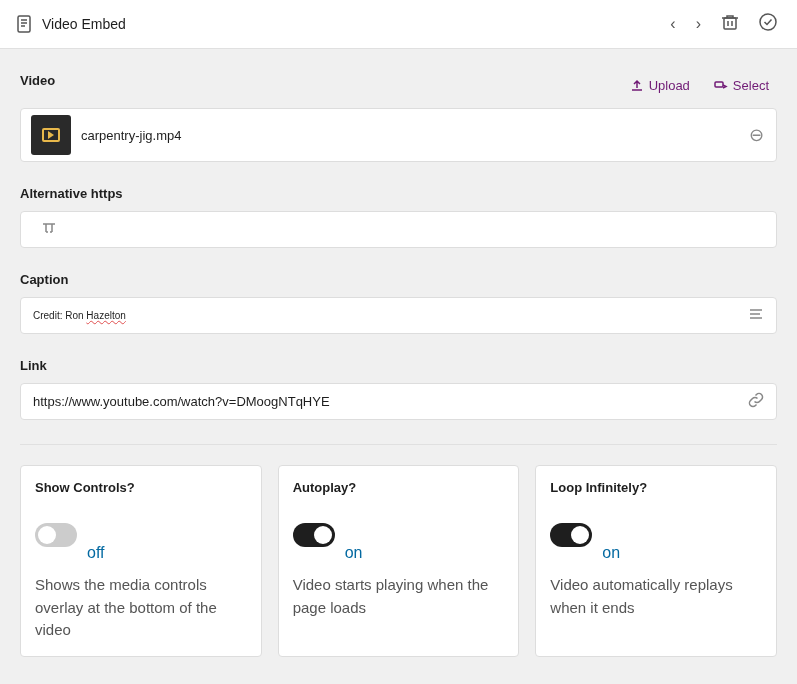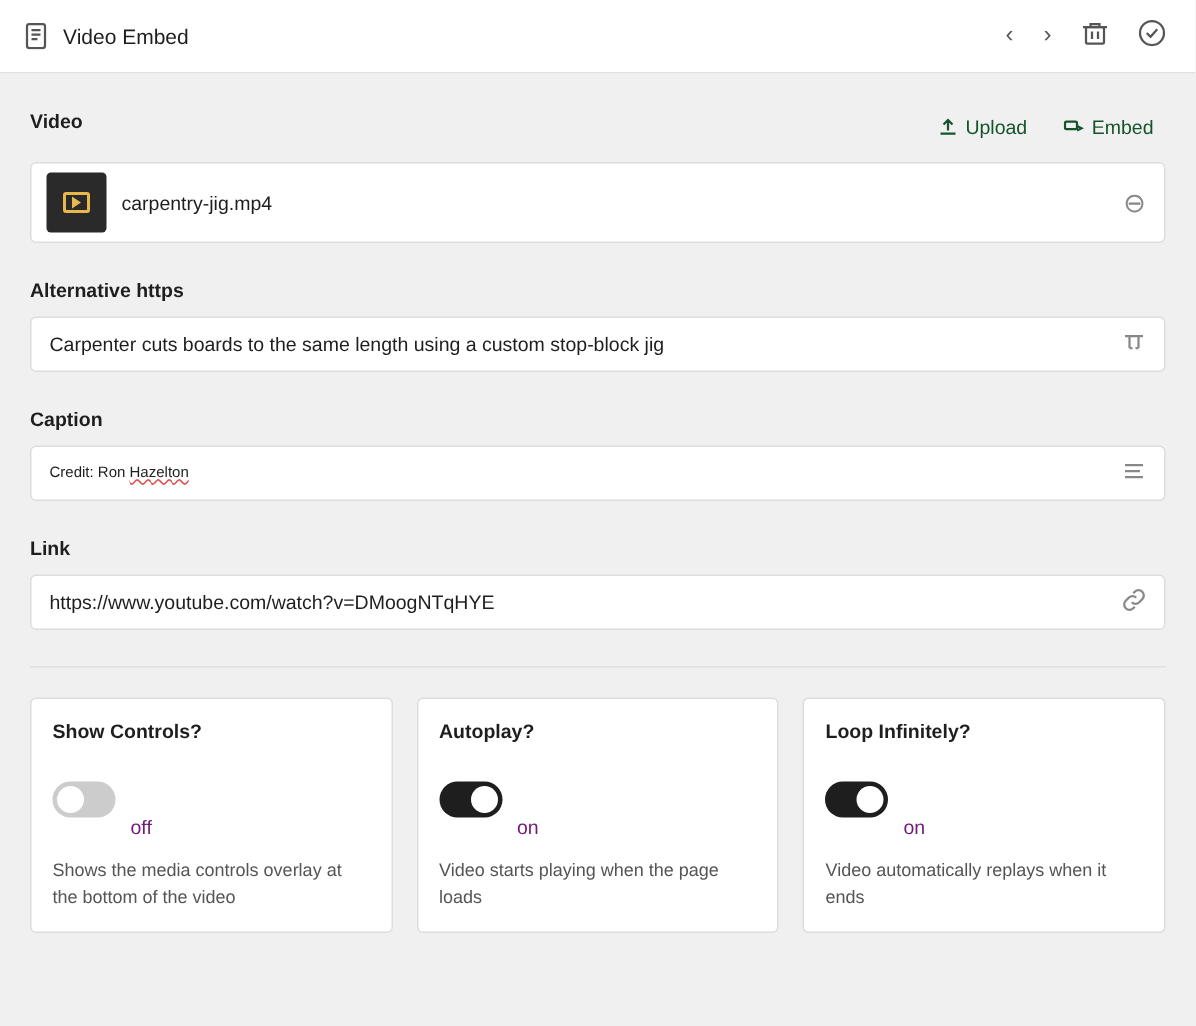--- a/index.html
+++ b/index.html
@@ -71,38 +71,38 @@
     .section-label {
       font-size: 13px;
       font-weight: 600;
       color: #1e1e1e;
       margin-bottom: 10px;
     }
 
     
     .video-header {
       display: flex;
-      align-items: flex-start;
+      align-items: center;
       justify-content: space-between;
       margin-bottom: 10px;
       gap: 20px;
     }
     .video-actions {
       display: flex;
       gap: 8px;
     }
     .action-btn {
       display: flex;
       align-items: center;
       gap: 5px;
       background: none;
       border: none;
       cursor: pointer;
       font-size: 13px;
-      color: #14532d;
+      color: #701a75;
       padding: 4px 8px;
     }
 
     .video-row {
       display: flex;
       align-items: center;
       background: #fff;
       border: 1px solid #ddd;
       border-radius: 4px;
       padding: 6px 10px;
@@ -242,26 +242,26 @@
       width: 18px;
       height: 18px;
       border-radius: 50%;
       background: #fff;
       transition: left 0.2s;
     }
     .toggle-track.off + .toggle-thumb { left: 3px; }
     .toggle-thumb.on { left: 21px; }
 
     .toggle-value {
-      font-size: 13px;
-      color: #701a75;
+      font-size: 16px;
+      color: #0369a1;
       margin-top: 37px;
     }
     .setting-desc {
-      font-size: 12px;
+      font-size: 15px;
       color: #555;
       line-height: 1.5;
     }
 
     
     .divider {
       height: 1px;
       background: #e0e0e0;
       margin: 8px 0 20px;
     }
@@ -307,39 +307,38 @@
             <path d="M7 9V2M4 5l3-3 3 3"></path>
             <path d="M2 11h10"></path>
           </svg>
           <span>Upload</span>
         </button>
         <button class="action-btn">
           <svg width="14" height="14" viewBox="0 0 14 14" fill="none" stroke="currentColor" stroke-width="1.5">
             <rect x="1" y="3" width="8" height="5" rx="1"></rect>
             <path d="M9 6l3 1.5L9 9"></path>
           </svg>
-          <span>Embed</span>
+          <span>Select</span>
         </button>
       </div>
     </div>
     <div class="video-row">
       <div class="video-row-left">
         <div class="video-thumb">
           <div class="video-thumb-inner"></div>
         </div>
         <span class="video-filename">carpentry-jig.mp4</span>
       </div>
       <button class="remove-btn">⊖</button>
     </div>
   </div>
 
   <div class="section">
     <div class="section-label">Alternative https</div>
     <div class="input-row">
-      <input class="input-field" type="text" value="Carpenter cuts boards to the same length using a custom stop-block jig" style="">
       <span class="input-icon">
         <svg width="16" height="16" viewBox="0 0 16 16" fill="none" stroke="currentColor" stroke-width="1.5">
           <path d="M2 4h12M5 4v8M11 4v8M5 12h2M9 12h2"></path>
         </svg>
       </span>
     </div>
   </div>
 
   <div class="section">
     <div class="section-label">Caption</div>

